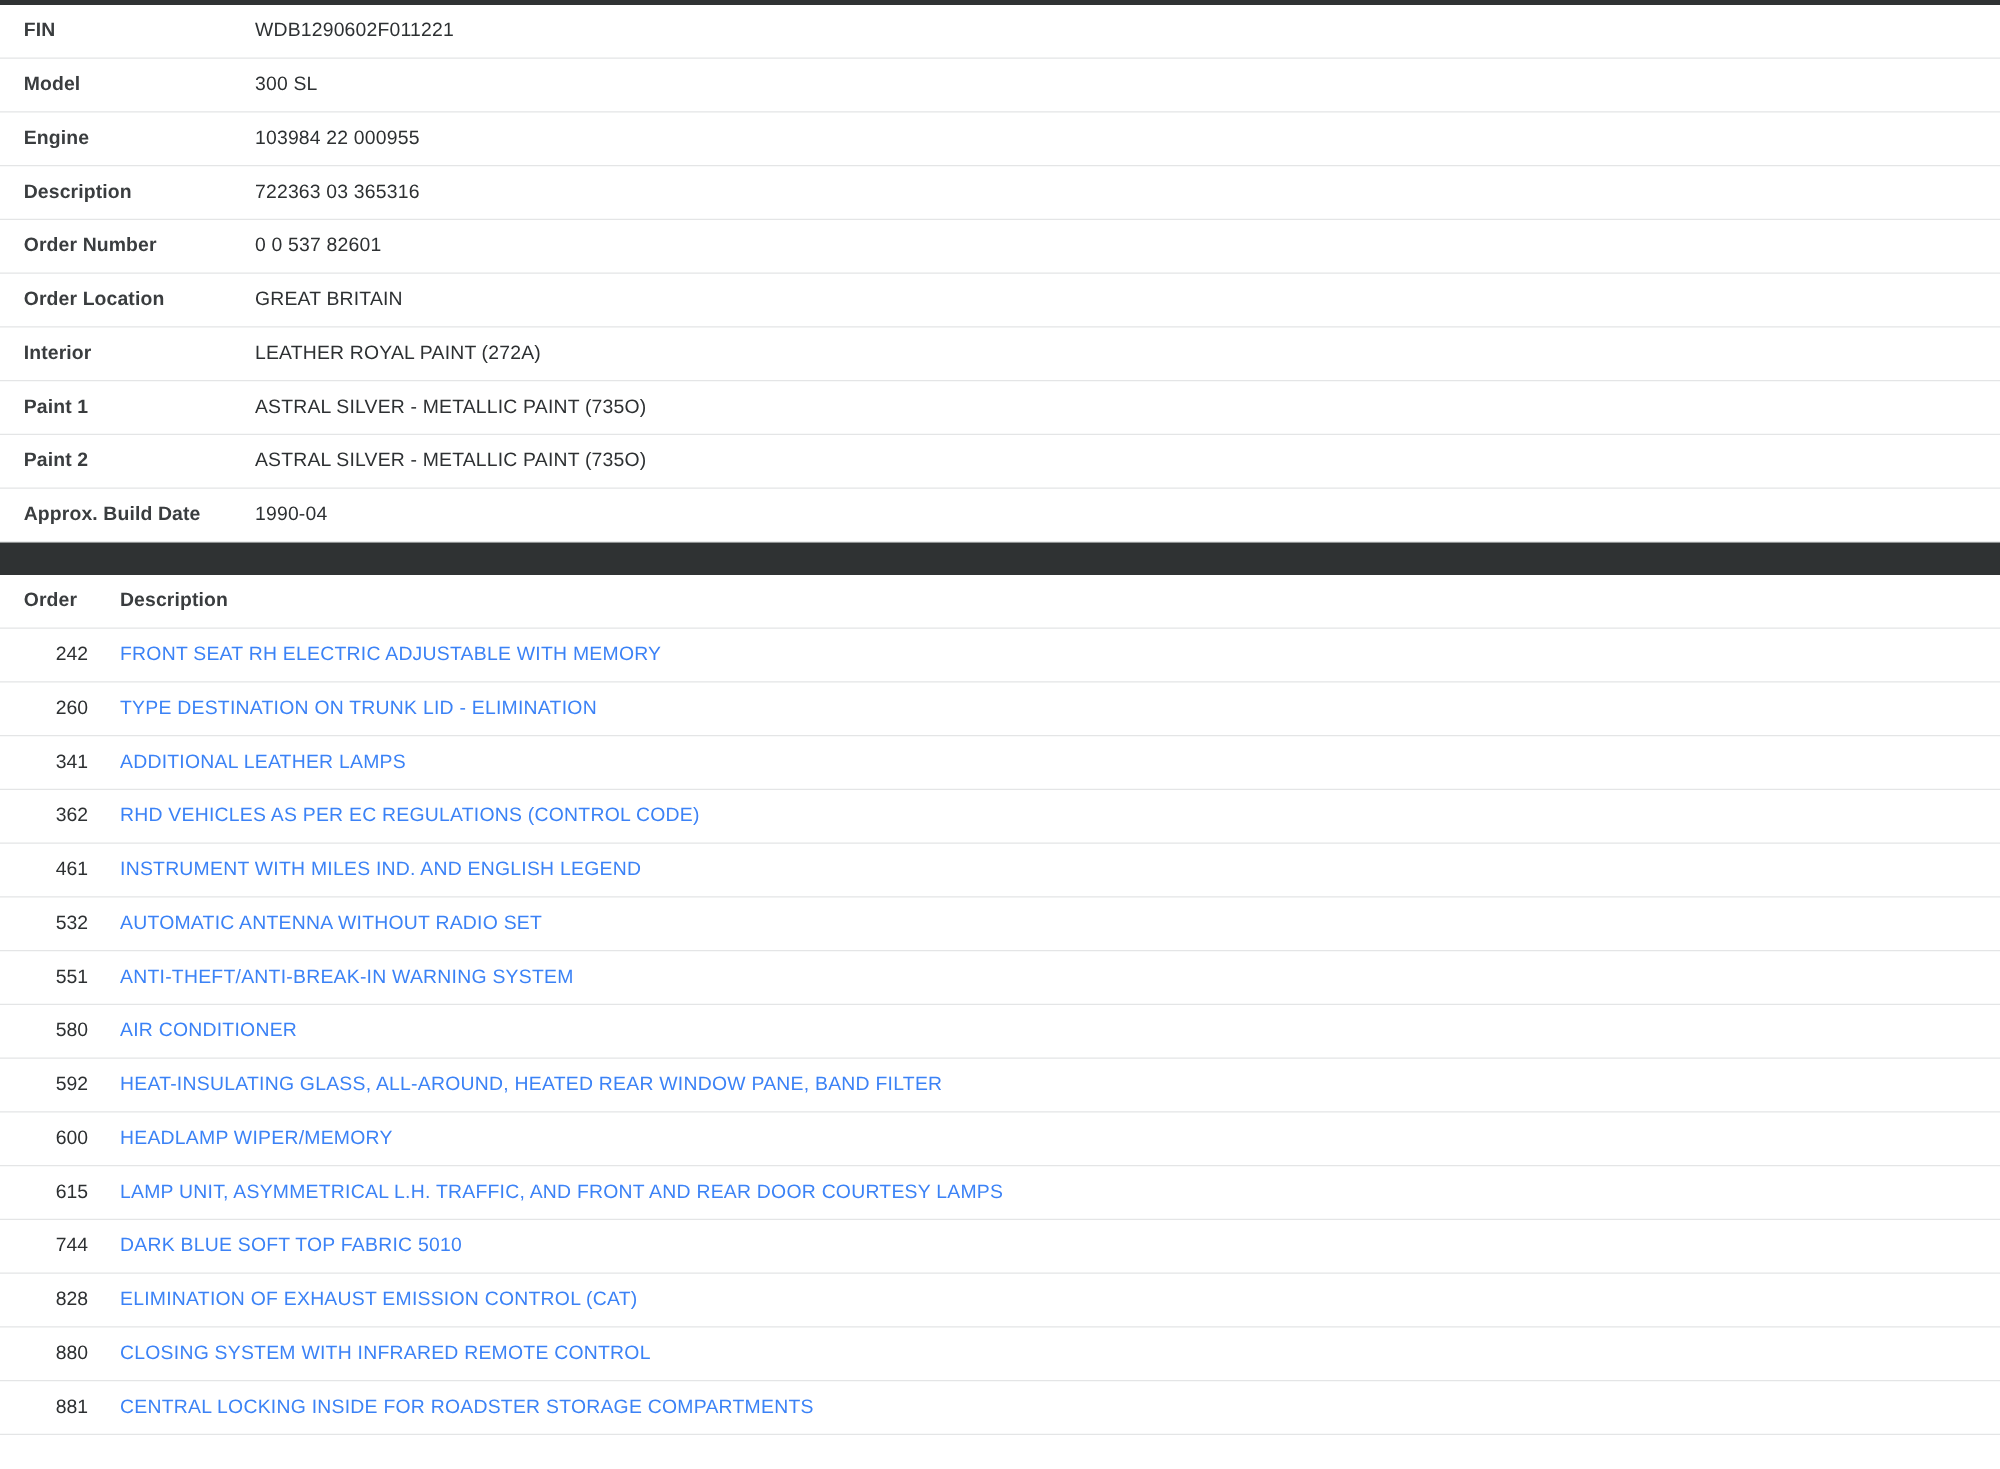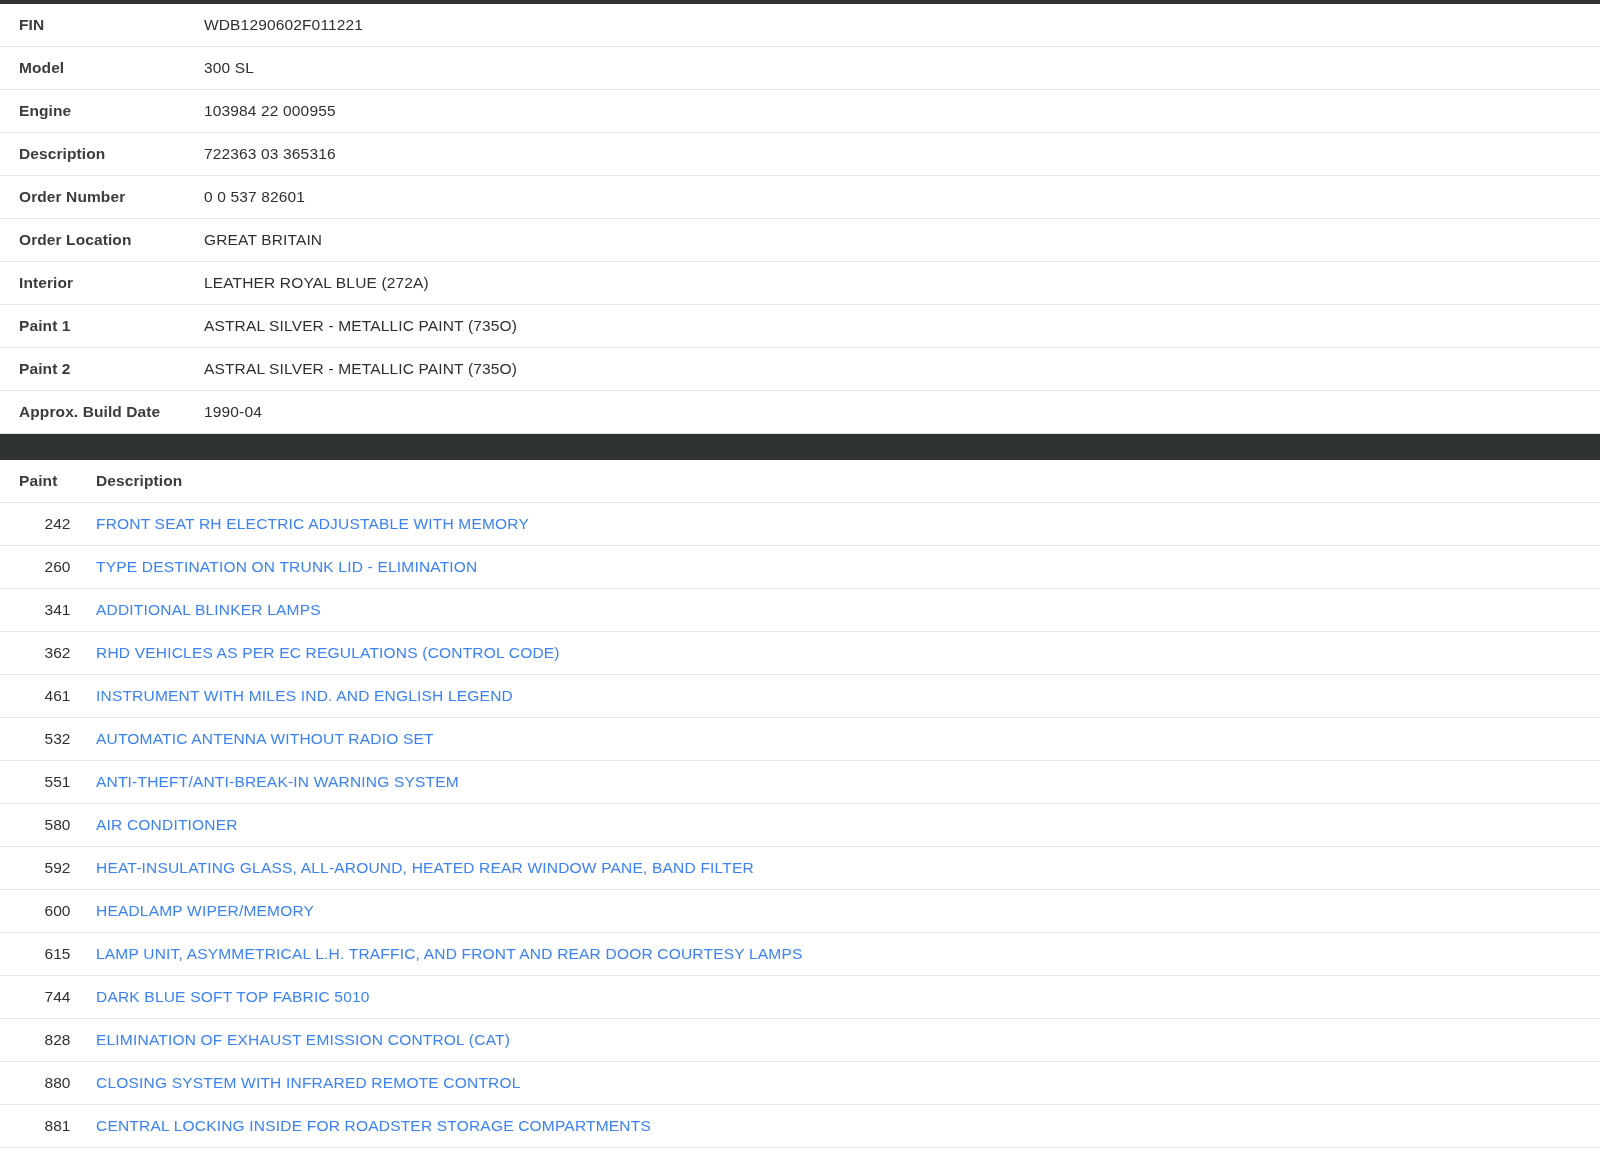--- a/index.html
+++ b/index.html
@@ -126,21 +126,21 @@
         <tr>
           <td class="spec-label">Order Number</td>
           <td class="spec-value">0 0 537 82601</td>
         </tr>
         <tr>
           <td class="spec-label">Order Location</td>
           <td class="spec-value">GREAT BRITAIN</td>
         </tr>
         <tr>
           <td class="spec-label">Interior</td>
-          <td class="spec-value">LEATHER ROYAL BLUE (272A)</td>
+          <td class="spec-value">LEATHER ROYAL PAINT (272A)</td>
         </tr>
         <tr>
           <td class="spec-label">Paint 1</td>
           <td class="spec-value">ASTRAL SILVER - METALLIC PAINT (735O)</td>
         </tr>
         <tr>
           <td class="spec-label">Paint 2</td>
           <td class="spec-value">ASTRAL SILVER - METALLIC PAINT (735O)</td>
         </tr>
         <tr>
@@ -148,36 +148,36 @@
           <td class="spec-value">1990-04</td>
         </tr>
       </tbody>
   </table>
 
   <div class="band"></div>
 
   <table class="codes-table">
     <thead>
       <tr>
-        <th class="col-code">Paint</th>
+        <th class="col-code">Order</th>
         <th class="col-desc">Description</th>
       </tr>
     </thead>
     <tbody>
         <tr>
           <td class="col-code">242</td>
           <td class="col-desc">FRONT SEAT RH ELECTRIC ADJUSTABLE WITH MEMORY</td>
         </tr>
         <tr>
           <td class="col-code">260</td>
           <td class="col-desc">TYPE DESTINATION ON TRUNK LID - ELIMINATION</td>
         </tr>
         <tr>
           <td class="col-code">341</td>
-          <td class="col-desc">ADDITIONAL BLINKER LAMPS</td>
+          <td class="col-desc">ADDITIONAL LEATHER LAMPS</td>
         </tr>
         <tr>
           <td class="col-code">362</td>
           <td class="col-desc">RHD VEHICLES AS PER EC REGULATIONS (CONTROL CODE)</td>
         </tr>
         <tr>
           <td class="col-code">461</td>
           <td class="col-desc">INSTRUMENT WITH MILES IND. AND ENGLISH LEGEND</td>
         </tr>
         <tr>

